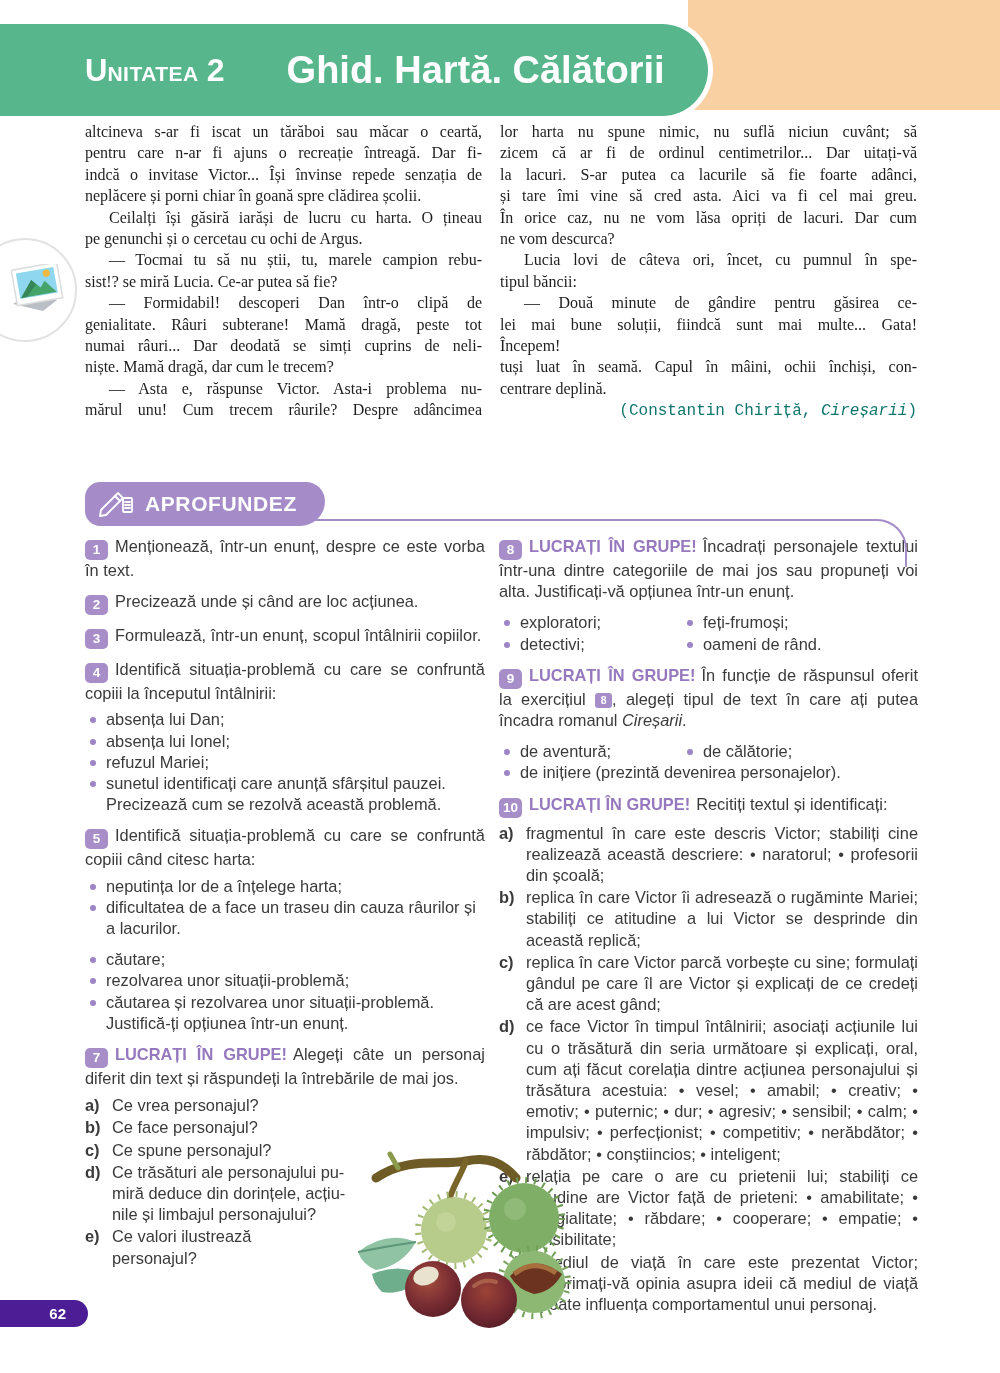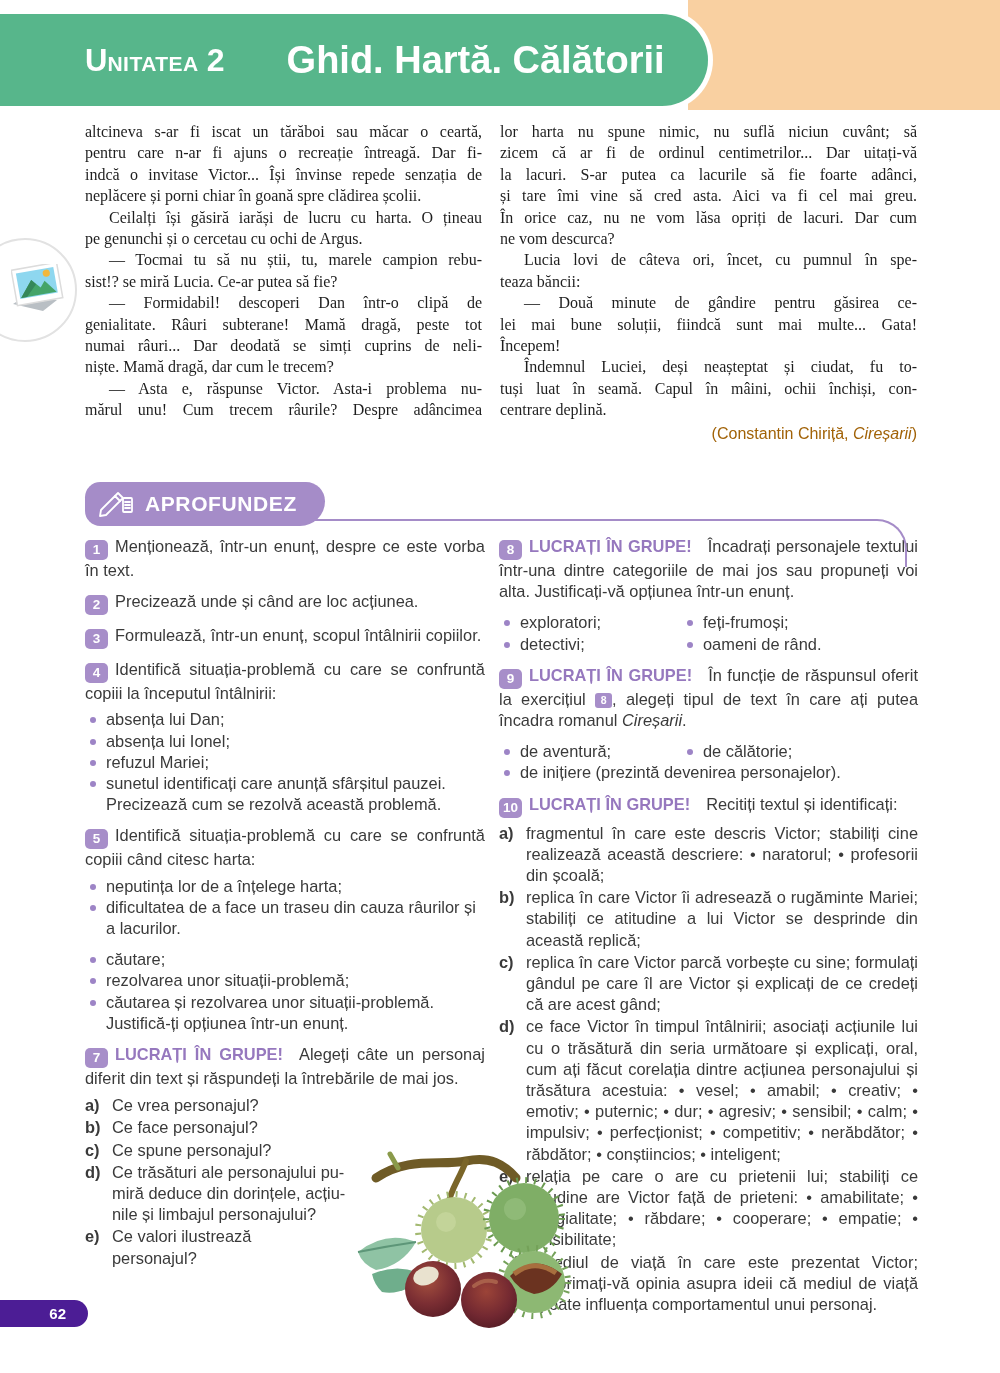--- a/index.html
+++ b/index.html
@@ -1,37 +1,37 @@
 <!DOCTYPE html>
 <html><head>
 <meta charset="utf-8">
 <style>
   html,body{margin:0;padding:0;background:#ffffff;}
   #page{position:relative;width:1000px;height:1373px;background:#ffffff;overflow:hidden;
         font-family:"Liberation Sans",sans-serif;}
 
   
   .header-peach{position:absolute;left:688px;top:0;width:312px;height:110px;background:#f9d0a1;}
-  .header-band{position:absolute;left:0;top:14px;width:708px;height:92px;background:#57b68b;
+  .header-band{position:absolute;left:0;top:24px;width:708px;height:92px;background:#57b68b;
                border-radius:0 46px 46px 0;box-shadow:0 0 0 5px #ffffff;
                display:flex;align-items:center;z-index:2;}
   .unit-label{margin-left:85px;color:#fff;font-weight:bold;white-space:nowrap;}
   .unit-label .big{font-size:31px;}
   .unit-label .small{font-size:21px;letter-spacing:0.5px;}
   .unit-label .num{font-size:32px;margin-left:8px;}
   .unit-title{margin-left:62px;color:#fff;font-weight:bold;font-size:38px;white-space:nowrap;}
 
   
   .col-left{position:absolute;left:85px;top:121px;width:397px;}
   .col-right{position:absolute;left:500px;top:121px;width:417px;}
   .line{font-family:"Liberation Serif",serif;font-size:16px;line-height:21.4px;color:#1e1e1e;}
   .line.j{text-align:justify;text-align-last:justify;}
   .line.ind{text-indent:24px;}
-  .attribution{font-family:Liberation Sans, sans-serif;font-size:16px;line-height:21.4px;
-               color:#a16207;text-align:right;margin-top:2px;}
+  .attribution{font-family:Liberation Mono, monospace;font-size:16px;line-height:21.4px;
+               color:#0f766e;text-align:right;margin-top:2px;}
   .attribution .work{font-style:italic;}
 
   
   .photo-marker{position:absolute;left:-27px;top:238px;width:100px;height:100px;border-radius:50%;
                 background:#fff;border:2px solid #e2e2e2;z-index:3;}
   .photo-marker svg{position:absolute;left:36px;top:24px;}
 
   
   .section-badge{position:absolute;left:85px;top:482px;height:44px;padding:0 28px 0 14px;
                  background:#a58cc8;border-radius:16px 20px 26px 16px;display:flex;
@@ -46,21 +46,21 @@
   .ex-right{position:absolute;left:499px;top:536px;width:419px;}
   .ex{margin-bottom:10px;}
   .ex-text{font-size:16.4px;line-height:21.2px;color:#3a3a3a;text-align:justify;}
   .num-badge{display:inline-block;min-width:23px;height:20px;background:#a78ec9;color:#fff;
              font-size:13.5px;font-weight:bold;text-align:center;line-height:20px;
              border-radius:5px;margin-right:7px;vertical-align:-2px;padding:0 3px;
              box-sizing:border-box;}
   .ref-badge{display:inline-block;min-width:17px;height:15px;background:#a78ec9;color:#fff;
              font-size:10.5px;font-weight:bold;text-align:center;line-height:15px;
              border-radius:3px;vertical-align:1px;padding:0 2px;box-sizing:border-box;}
-  .group-label{color:#9678be;font-weight:bold;margin-right:16px;}
+  .group-label{color:#9678be;font-weight:bold;margin-right:6px;}
   .bullets{list-style:none;margin:5px 0 0 0;padding:0;}
   .bullets li{position:relative;padding-left:21px;font-size:16.4px;line-height:21.2px;
               color:#3a3a3a;}
   .bullets li::before{content:"";position:absolute;left:5px;top:8px;width:6px;height:6px;
               border-radius:50%;background:#9d84c6;}
   .note{padding-left:21px;font-size:16.4px;line-height:21.2px;color:#3a3a3a;}
   .bullets-2col{display:grid;grid-template-columns:183px 1fr;margin-top:5px;}
   .abc{display:flex;margin-top:1px;}
   .abc-label{width:27px;flex:none;font-weight:bold;font-size:16.4px;line-height:21.2px;color:#3a3a3a;}
   .abc-text{flex:1;font-size:16.4px;line-height:21.2px;color:#3a3a3a;text-align:justify;}
@@ -119,25 +119,24 @@
   </div>
 
   <div class="col-right">
     <div class="line j">lor harta nu spune nimic, nu suflă niciun cuvânt; să</div>
     <div class="line j">zicem că ar fi de ordinul centimetrilor... Dar uitați-vă</div>
     <div class="line j">la lacuri. S-ar putea ca lacurile să fie foarte adânci,</div>
     <div class="line j">și tare îmi vine să cred asta. Aici va fi cel mai greu.</div>
     <div class="line j">În orice caz, nu ne vom lăsa opriți de lacuri. Dar cum</div>
     <div class="line">ne vom descurca?</div>
     <div class="line ind j">Lucia lovi de câteva ori, încet, cu pumnul în spe-</div>
-    <div class="line">teaza băncii:</div>
+    <div class="line">tipul băncii:</div>
     <div class="line ind j">— Două minute de gândire pentru găsirea ce-</div>
     <div class="line j">lei mai bune soluții, fiindcă sunt mai multe... Gata!</div>
     <div class="line">Începem!</div>
-    <div class="line ind j">Îndemnul Luciei, deși neașteptat și ciudat, fu to-</div>
     <div class="line j">tuși luat în seamă. Capul în mâini, ochii închiși, con-</div>
     <div class="line">centrare deplină.</div>
     <div class="attribution"><span>(Constantin Chiriță, </span><span class="work">Cireșarii</span><span>)</span></div>
   </div>
 
   <div class="section-line"></div>
   <div class="section-badge">
     <svg width="36" height="28" viewBox="0 0 36 28">
       <g fill="none" stroke="#ffffff" stroke-width="1.8" stroke-linejoin="round" stroke-linecap="round">
         <path d="M2 20 L16 6 L21 11 L7 25 L1 26 Z"></path>

